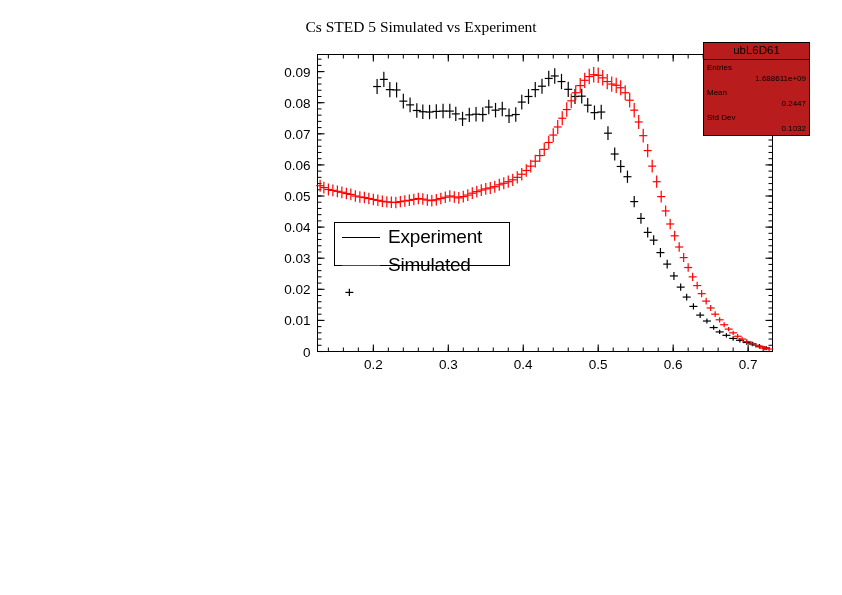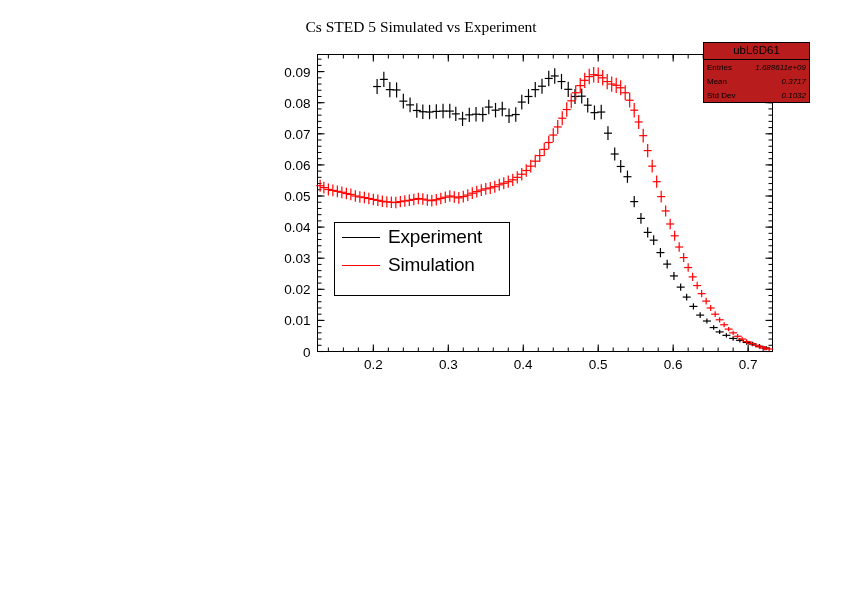--- a/index.html
+++ b/index.html
@@ -1,23 +1,23 @@
 <!DOCTYPE html>
 <html><head>
 <meta charset="utf-8">
 <style>
   html,body{margin:0;padding:0;background:#ffffff;}
   body{width:842px;height:595px;position:relative;font-family:"Liberation Sans",sans-serif;overflow:hidden;}
   #canvas{position:absolute;left:0;top:0;width:842px;height:595px;}
   .ttl{position:absolute;left:0;top:18px;width:842px;text-align:center;font-size:15.5px;color:#000;font-family:Liberation Serif, serif;}
   #stats{position:absolute;left:703px;top:42px;width:107px;border:1px solid #000;background:#b91c1c;box-sizing:border-box;}
   #stats .sttl{text-align:center;font-size:11.5px;border-bottom:1px solid #000;padding:1px 0 2px;line-height:13px;}
-  #stats .srow{display:flex;justify-content:space-between;font-size:8px;padding:2px 3px 1px;line-height:11px;}
-  #stats .srow span:last-child{text-align:right;font-style:italic;}
-  #legend{position:absolute;left:334px;top:222px;width:176px;height:74px;border:1px solid #000;background:#fff;box-sizing:border-box;}
+  #stats .srow{display:flex;justify-content:space-between;font-size:8px;padding:2px 3px 1px;line-height:11px;flex-direction:column;}
+  #stats .srow span:last-child{text-align:right;}
+  #legend{position:absolute;left:334px;top:222px;width:176px;height:44px;border:1px solid #000;background:#fff;box-sizing:border-box;}
   .lrow{display:flex;align-items:center;height:28px;}
   .lline{width:38px;height:0;border-top:1.4px solid #000;margin-left:7px;margin-right:8px;}
   .lline.red{border-top-color:#ff0000;}
   .ltxt{font-size:19px;color:#000;letter-spacing:-0.2px;}
 </style>
 </head>
 <body>
 
 <div class="ttl">Cs STED 5 Simulated vs Experiment</div>
 
@@ -564,30 +564,30 @@
 </svg>
 
 <div id="stats">
   <div class="sttl">ubL6D61</div>
   <div class="srow">
     <span>Entries</span>
     <span>1.688611e+09</span>
   </div>
   <div class="srow">
     <span>Mean</span>
-    <span>0.3717</span>
+    <span>0.2447</span>
   </div>
   <div class="srow">
     <span>Std Dev</span>
     <span>0.1032</span>
   </div>
 </div>
 
 <div id="legend">
   <div class="lrow">
     <div class="lline"></div>
     <div class="ltxt">Experiment</div>
   </div>
   <div class="lrow">
     <div class="lline red"></div>
-    <div class="ltxt">Simulation</div>
+    <div class="ltxt">Simulated</div>
   </div>
 </div>
 
 </body></html>

